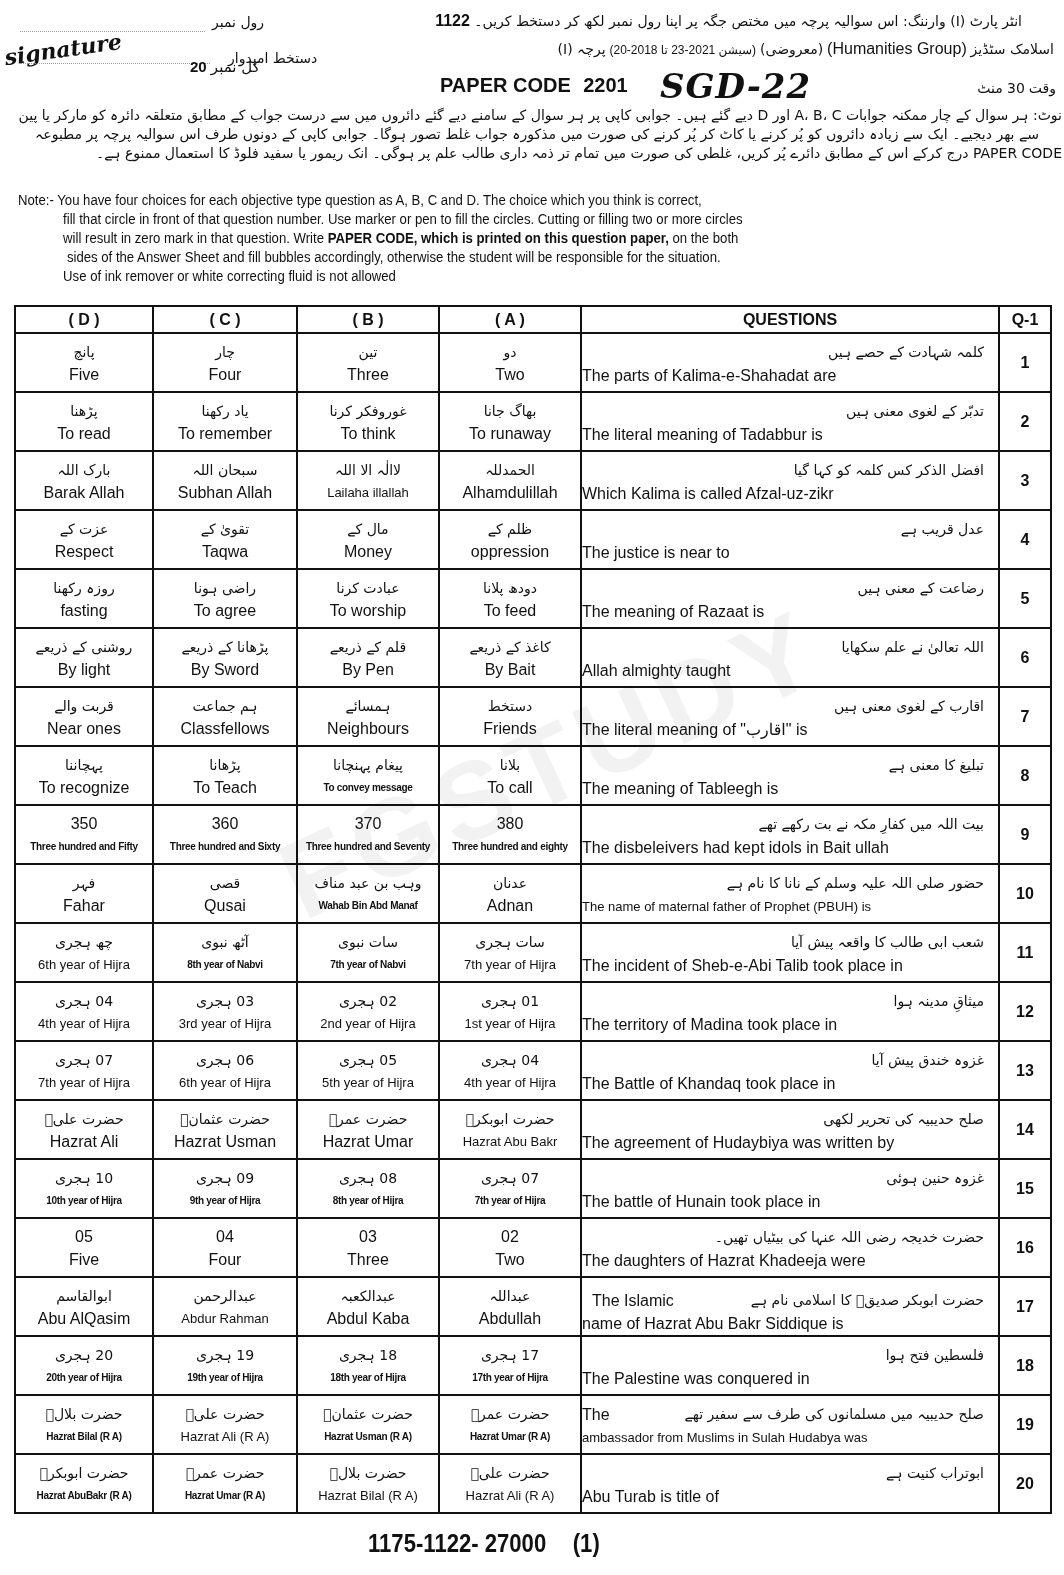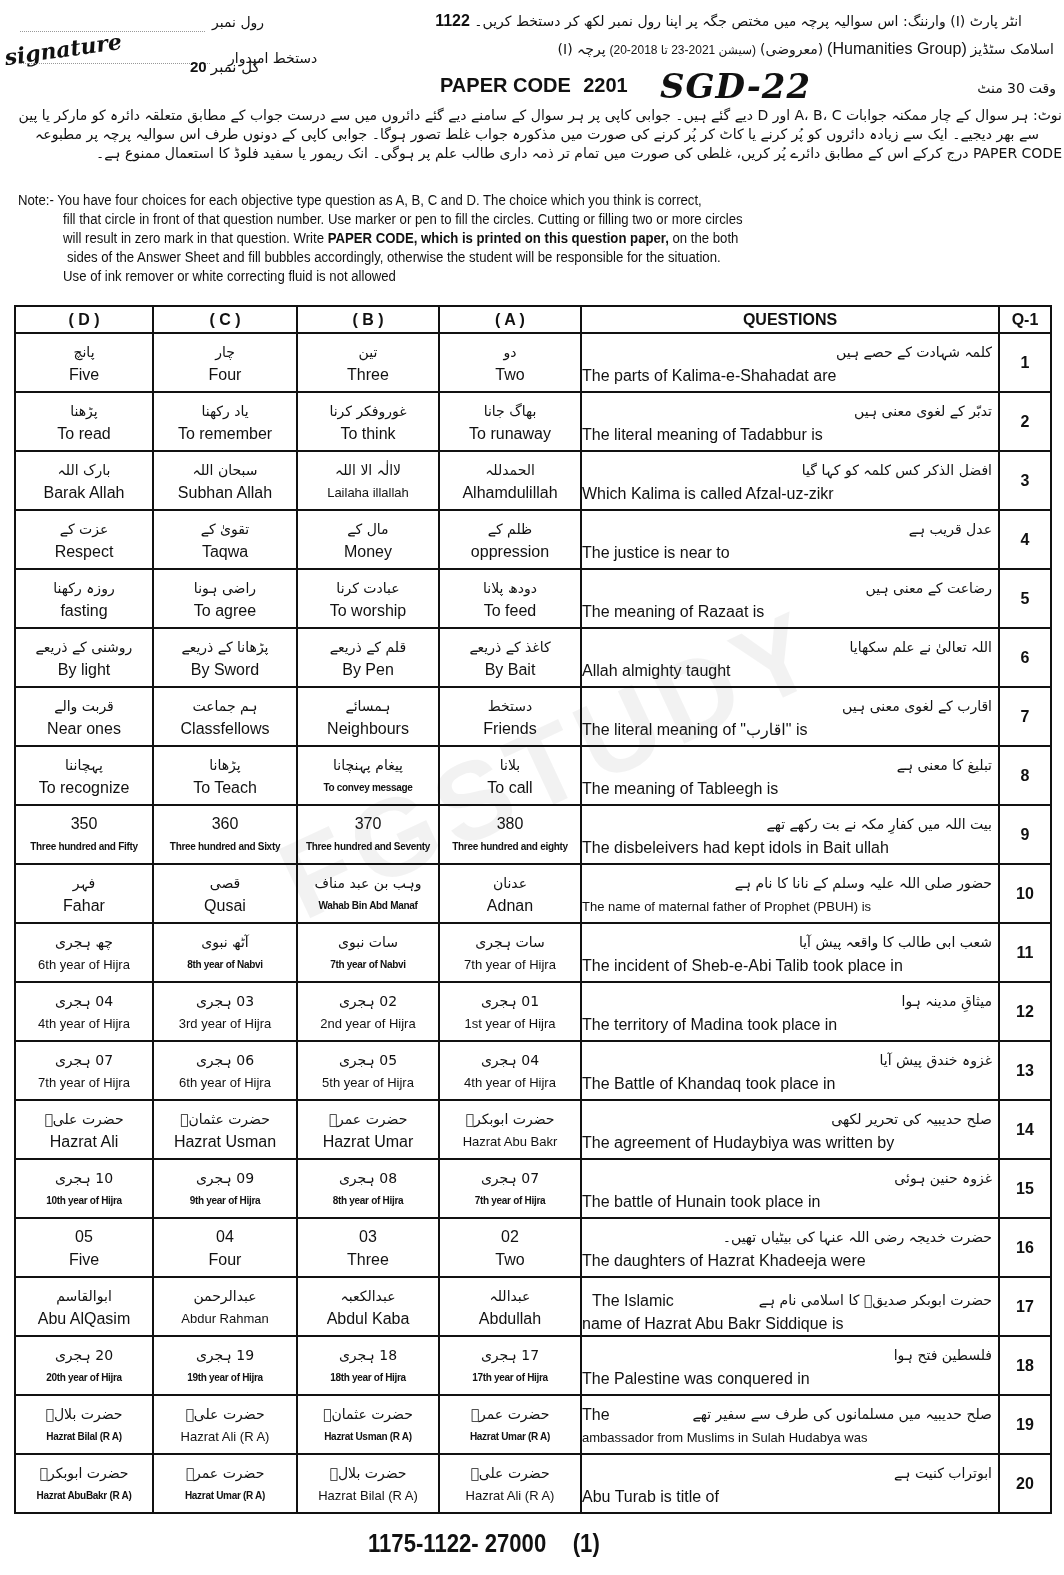--- a/index.html
+++ b/index.html
@@ -15,21 +15,21 @@
   .note { font-size:14px; line-height:19px; transform:scaleX(0.94); transform-origin:left; white-space:nowrap; }
   table.mcq { position:absolute; left:14px; top:305px; width:1036px; border-collapse:collapse; table-layout:fixed; }
   table.mcq td, table.mcq th { border:2px solid #111; padding:0; vertical-align:middle; }
   table.mcq th { height:25px; font-size:16px; font-weight:bold; text-align:center; }
   table.mcq td { height:57px; }
   .opt { text-align:center; }
   .opt .ur { display:block; font-size:14px; line-height:22px; height:24px; font-family:"DejaVu Sans", sans-serif; direction:rtl; }
   .opt .en { display:block; font-size:16px; line-height:20px; white-space:nowrap; }
   .opt .en.small { font-size:10px; font-weight:bold; letter-spacing:-0.3px; }
   .opt .en.mid { font-size:13px; }
-  .q .ur { display:block; text-align:right; font-size:14px; line-height:24px; height:26px; padding-right:6px; font-family:"DejaVu Sans", sans-serif; direction:rtl; }
+  .q .ur { display:block; text-align:right; font-size:14px; line-height:24px; height:26px; padding-right:14px; font-family:"DejaVu Sans", sans-serif; direction:rtl; }
   .q .en { display:block; font-size:16px; line-height:20px; white-space:nowrap; overflow:hidden; }
   .q .en.small { font-size:13px; }
   .num { text-align:center; font-size:16px; font-weight:bold; }
   .footer { font-size:26px; font-weight:bold; transform:scaleX(0.85); transform-origin:left; white-space:nowrap; }
   .watermark { position:absolute; left:260px; top:700px; font-size:110px; font-weight:bold; color:rgba(0,0,0,0.05); transform:rotate(-25deg); pointer-events:none; letter-spacing:8px; }
 </style>
 </head>
 <body>
 
 <div class="abs hdr-line urdu" style="right:42px; top:12px; width:700px; text-align:right;">

